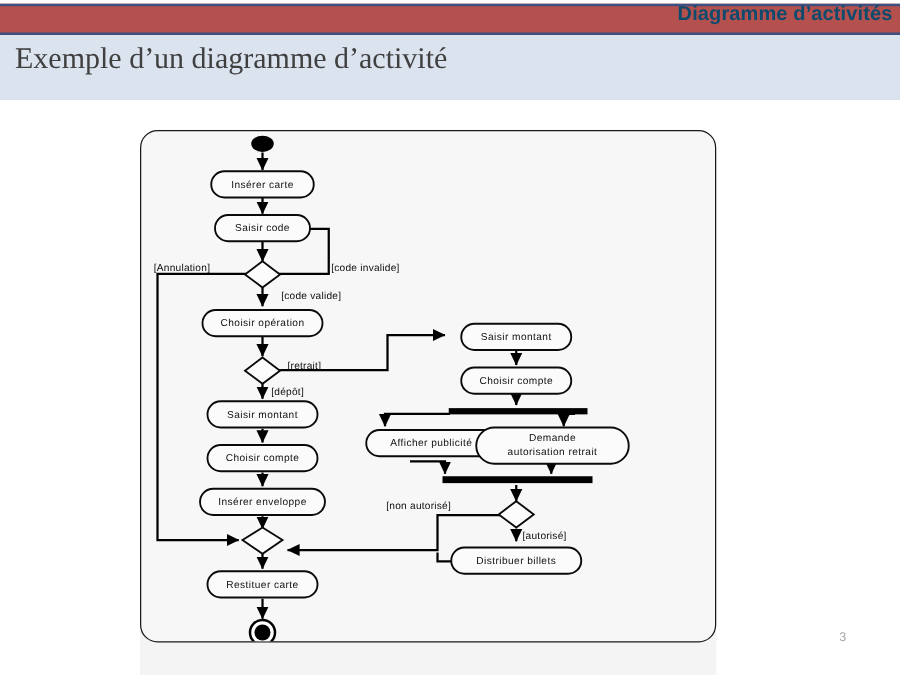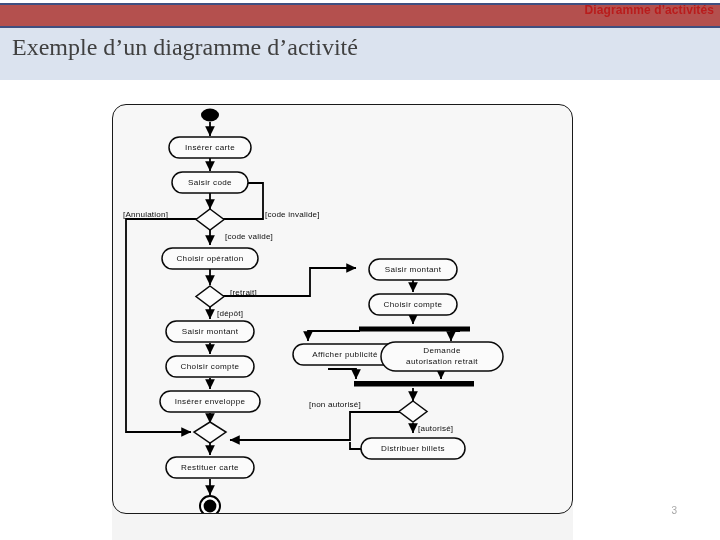--- a/index.html
+++ b/index.html
@@ -21,22 +21,22 @@
     left: 0; top: 3px;
     width: 720px; height: 25px;
     background: #b4504e;
     border-top: 2px solid #3f4f80;
     border-bottom: 2px solid #3f4f80;
     box-sizing: border-box;
   }
   #slide-header-title {
     position: absolute;
     right: 6px; top: 3px;
-    color: #b91c1c;
-    font-size: 12px;
+    color: #0c4a6e;
+    font-size: 16px;
     font-weight: bold;
     letter-spacing: 0.1px;
     white-space: nowrap;
   }
   #slide-title-band {
     position: absolute;
     left: 0; top: 28px;
     width: 720px; height: 52px;
     background: #dbe3ef;
   }

